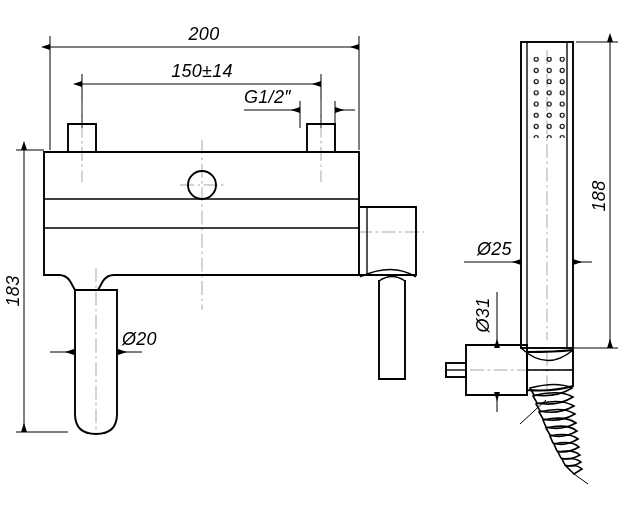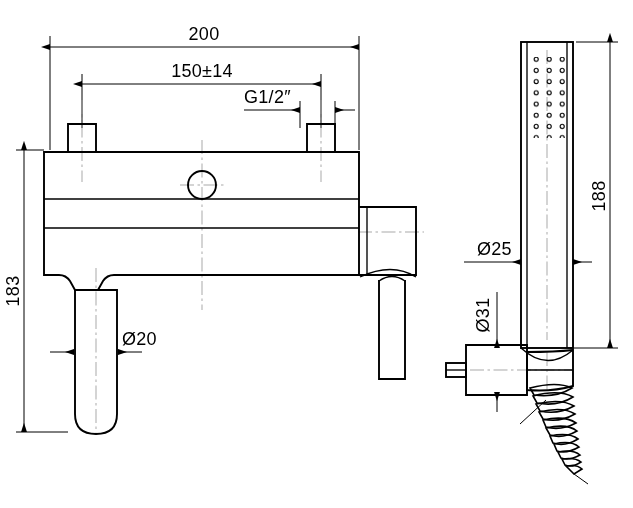--- a/index.html
+++ b/index.html
@@ -11,20 +11,21 @@
     font-family: "Liberation Sans", sans-serif;
     width: 633px;
     height: 508px;
     overflow: hidden;
   }
   #drawing-root {
     position: relative;
     width: 633px;
     height: 432px;
     background: #ffffff;
+    font-style: italic;
   }
   svg#tech-drawing {
     display: block;
     width: 633px;
     height: 508px;
   }
   .obj     { fill: none; stroke: #000000; stroke-width: 1.9; stroke-linejoin: miter; stroke-linecap: butt; }
   .obj-thin{ fill: none; stroke: #000000; stroke-width: 1.35; }
   .dimline { fill: none; stroke: #000000; stroke-width: 1.0; }
   .extline { fill: none; stroke: #000000; stroke-width: 1.0; }

